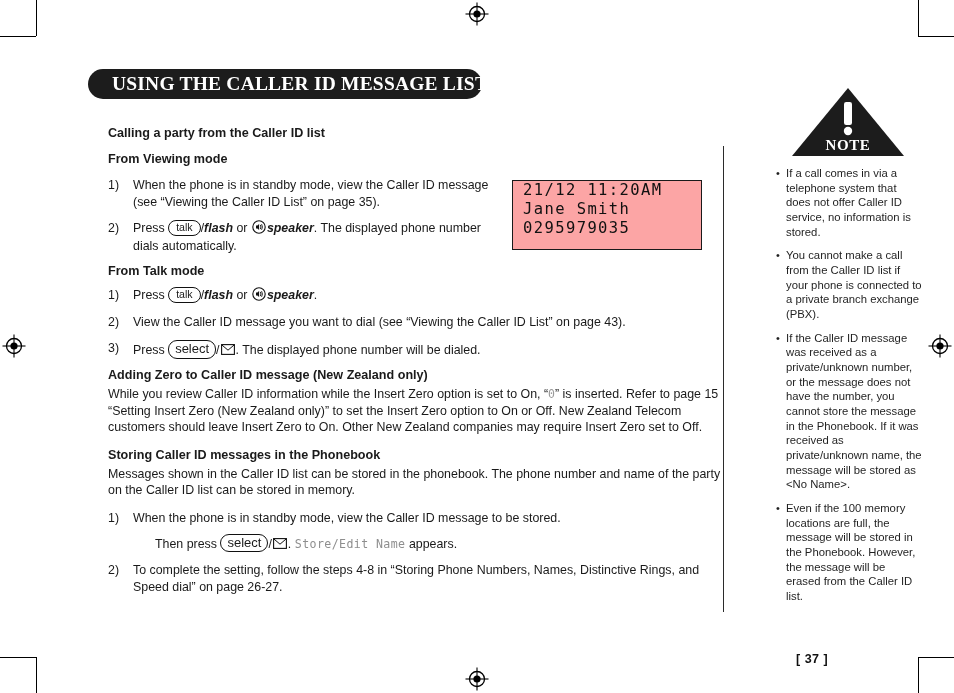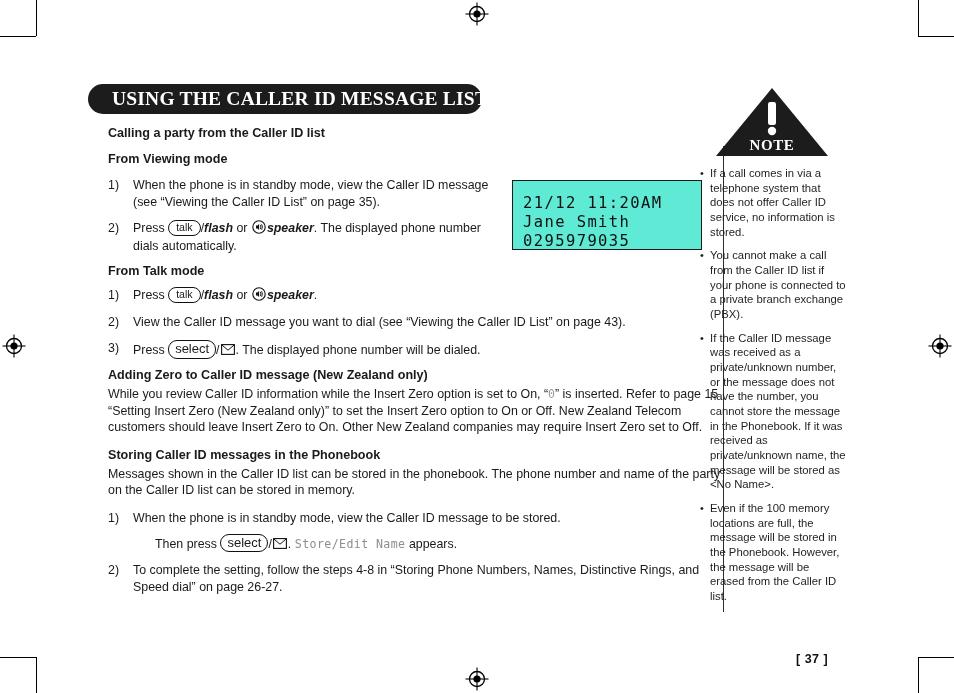--- a/index.html
+++ b/index.html
@@ -25,21 +25,21 @@
 
   
   .page {
     position: absolute;
     left: 0; top: 0; right: 0; bottom: 0;
   }
 
   
   .title-banner {
     position: absolute;
-    left: 88px; top: 84px;
+    left: 88px; top: 69px;
     width: 394px; height: 30px;
     background: #1c1c1c;
     border-radius: 16px;
     display: flex;
     align-items: center;
   }
   .title-banner .title-text {
     color: #ffffff;
     font-family: "Liberation Serif", serif;
     font-weight: bold;
@@ -120,42 +120,42 @@
     color: #9a9a9a;
     font-size: 11.5px;
   }
 
   
   .lcd-box {
     position: absolute;
     left: 512px; top: 180px;
     width: 190px; height: 70px;
     border: 1.6px solid #1a1a1a;
-    background: #5eead4;
-    padding: 13px 0 0 10px;
+    background: #fca5a5;
+    padding: 0 0 0 10px;
   }
   .lcd-box .line {
     font-family: "DejaVu Sans Mono", monospace;
     font-size: 15.5px;
     line-height: 19px;
     letter-spacing: 1.4px;
     color: #111;
     white-space: pre;
   }
 
   
   .divider {
     position: absolute;
     left: 723px; top: 146px;
     width: 1.2px; height: 466px;
     background: #2b2b2b;
   }
   .side-col {
     position: absolute;
-    left: 700px; top: 86px;
+    left: 776px; top: 86px;
     width: 146px;
   }
   .note-badge {
     position: relative;
     width: 146px; height: 72px;
     margin-bottom: 8px;
   }
   .note-badge svg { position: absolute; left: 14px; top: 0; }
 
   ul.notes {

